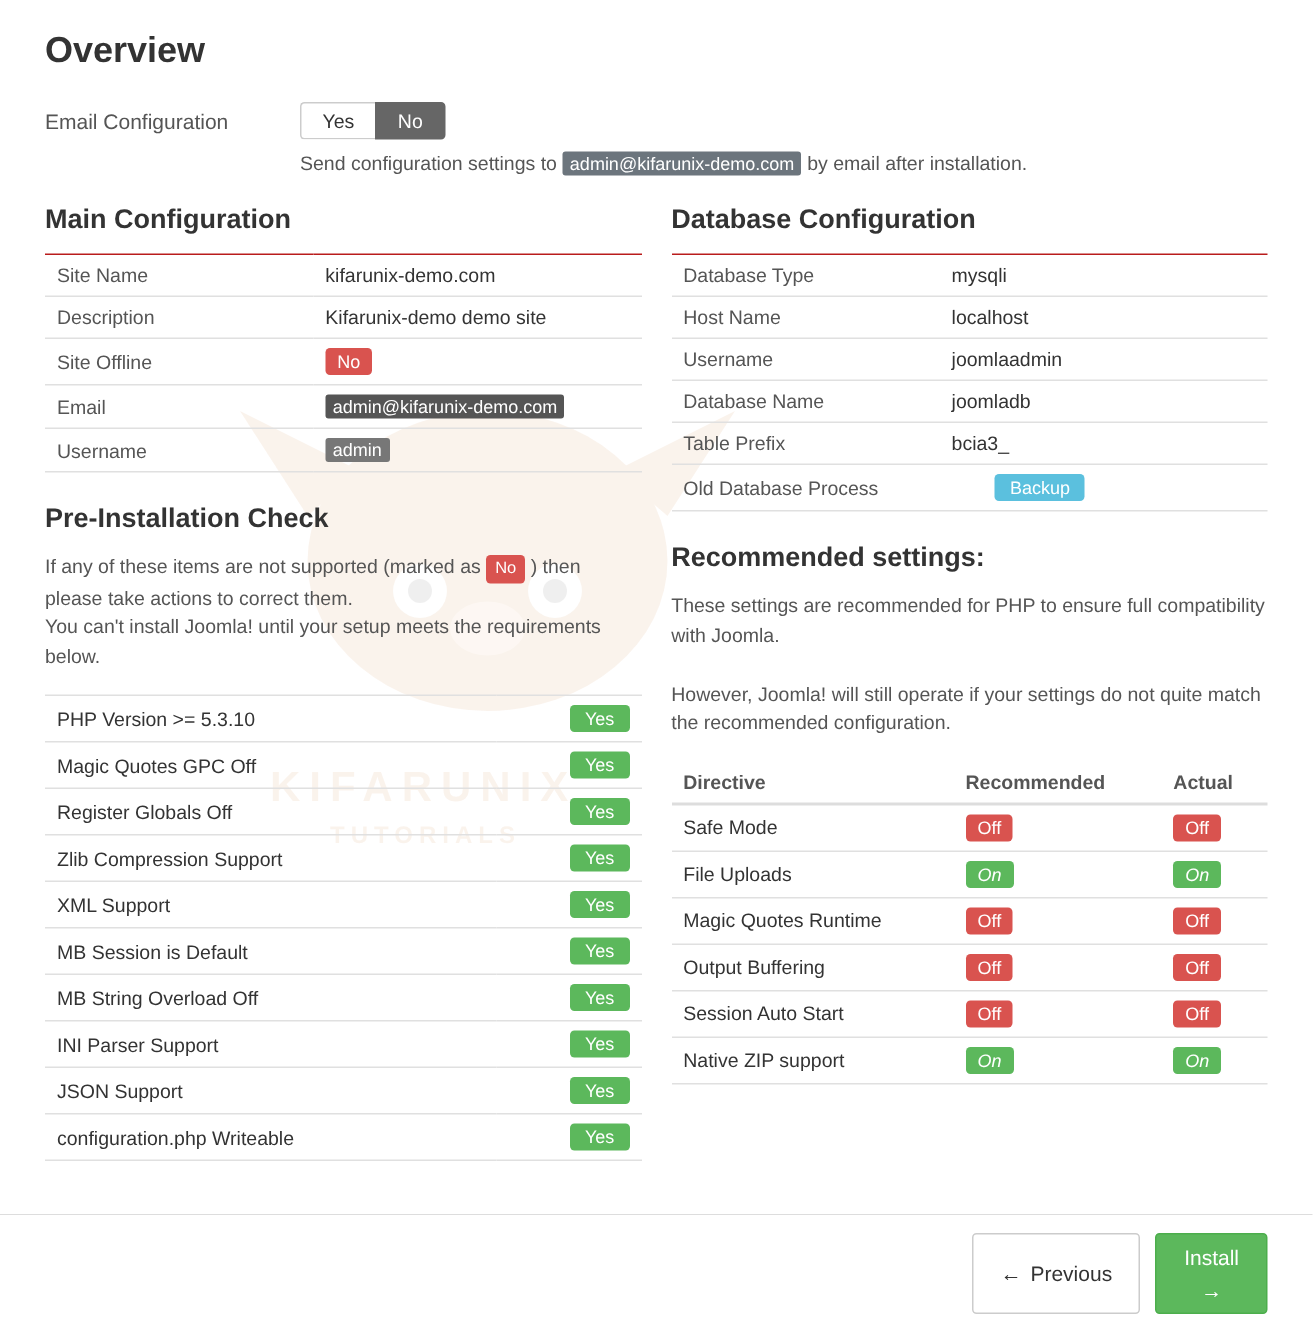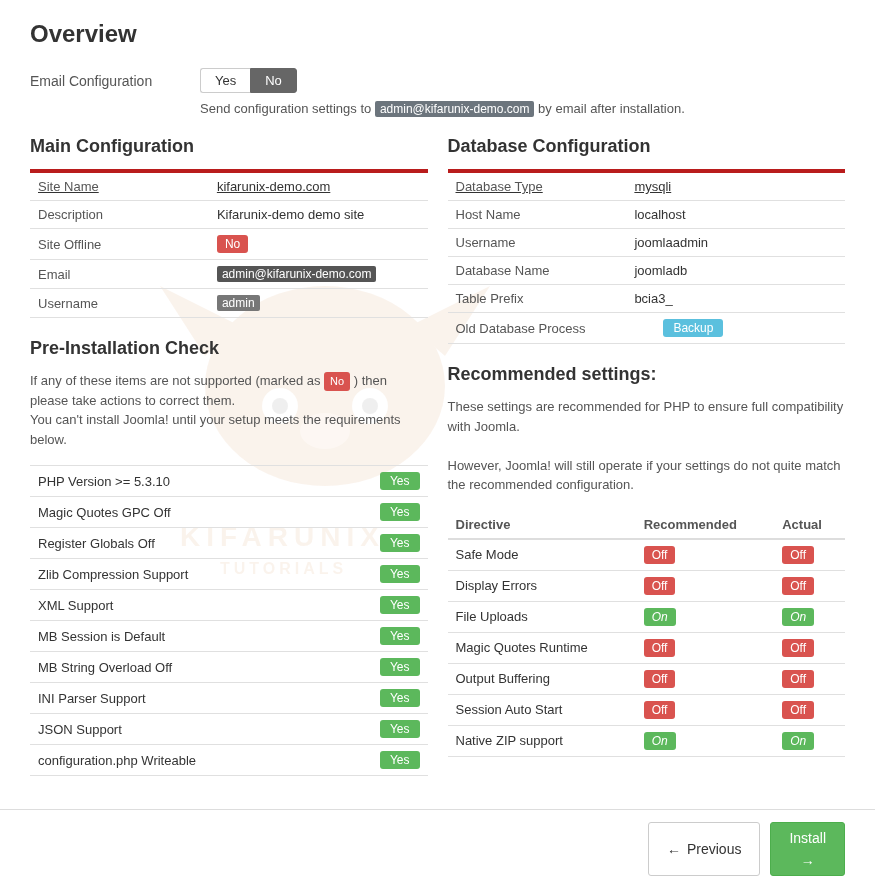--- a/index.html
+++ b/index.html
@@ -96,22 +96,21 @@
     .config-table {
       width: 100%;
       border-collapse: collapse;
       margin-bottom: 20px;
       font-size: 13px;
     }
     .config-table tr {
       border-bottom: 1px solid #e0e0e0;
     }
     .config-table tr:first-child {
-      border-top: 4px solid #b91c1c;
-      text-decoration: underline;
+      border-top: 1px solid #b91c1c;
     }
     .config-table td {
       padding: 6px 8px;
       vertical-align: middle;
     }
     .config-table td:first-child {
       color: #555;
       width: 45%;
     }
     .config-table td:last-child {
@@ -273,21 +272,21 @@
       font-size: 14px;
       display: flex;
       align-items: center;
       gap: 6px;
       flex-direction: column;
     }
 
     
     .wm-overlay {
       position: absolute;
-      top: 256px;
+      top: 244px;
       left: 100px;
       pointer-events: none;
       z-index: 0;
       opacity: 0.07;
       user-select: none;
     }
 
     .section-block {
       position: relative;
       z-index: 1;
@@ -463,25 +462,20 @@
             <th>Actual</th>
           </tr>
         </thead>
         <tbody id="rec-tbody">
             <tr>
               <td>Safe Mode</td>
               <td><span class="badge-off">Off</span></td>
               <td><span class="badge-off">Off</span></td>
             </tr>
             <tr>
-              <td>Display Errors</td>
-              <td><span class="badge-off">Off</span></td>
-              <td><span class="badge-off">Off</span></td>
-            </tr>
-            <tr>
               <td>File Uploads</td>
               <td><span class="badge-on">On</span></td>
               <td><span class="badge-on">On</span></td>
             </tr>
             <tr>
               <td>Magic Quotes Runtime</td>
               <td><span class="badge-off">Off</span></td>
               <td><span class="badge-off">Off</span></td>
             </tr>
             <tr>

